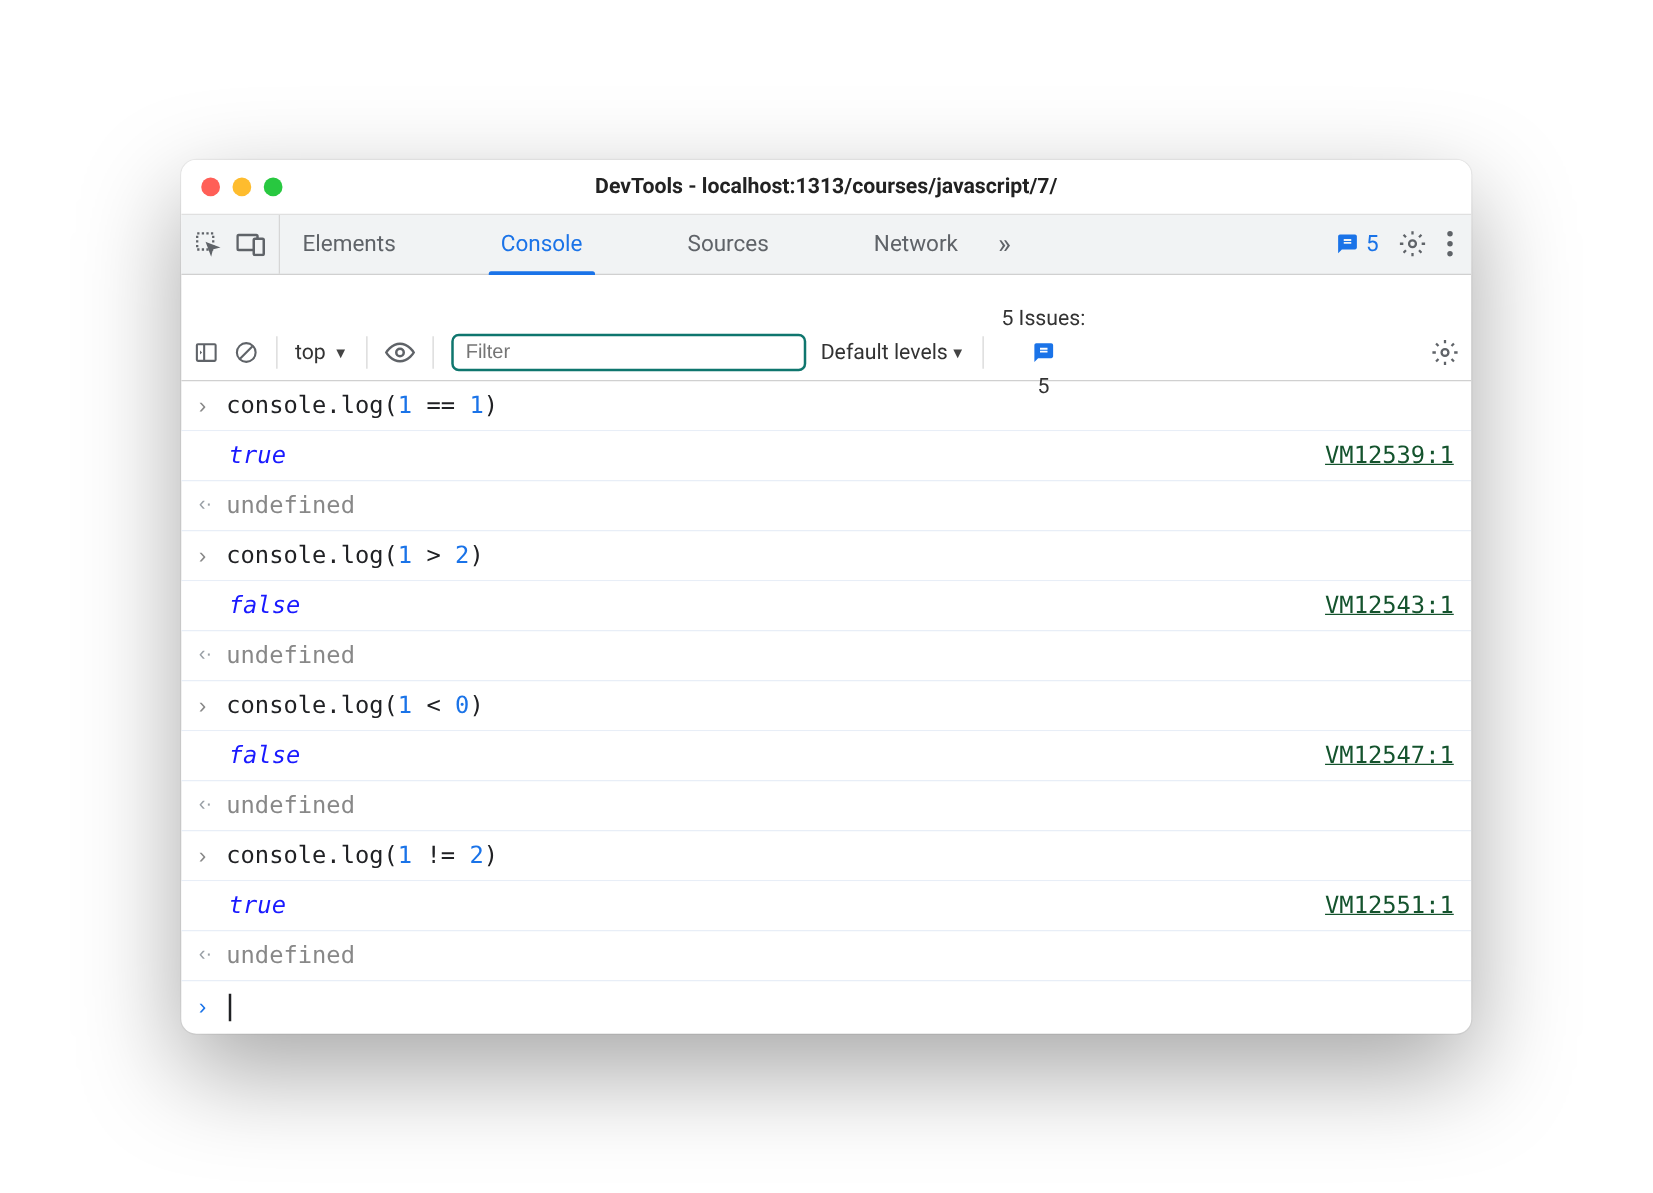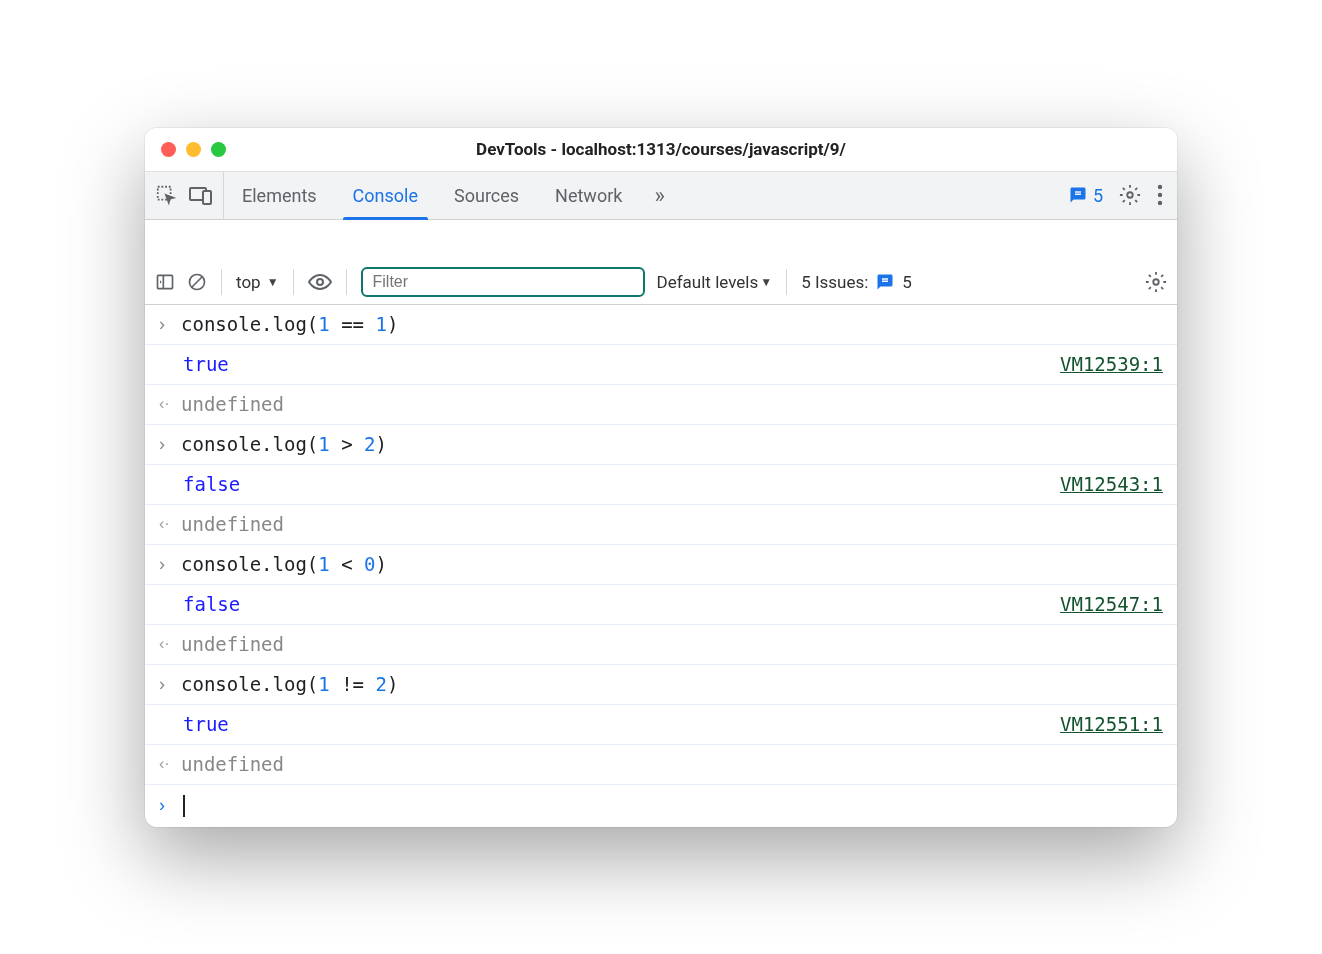--- a/index.html
+++ b/index.html
@@ -49,21 +49,21 @@
       align-items: stretch;
       font-size: 18px;
     }
     .tabbar-left {
       display: flex;
       align-items: center;
       padding: 0 10px;
       gap: 12px;
       border-right: 1px solid #d6d6d6;
     }
-    .tabs { display: flex; align-items: stretch; }
+    .tabs { display: flex; align-items: stretch; gap: 48px; }
     .tab {
       padding: 0 18px;
       display: flex;
       align-items: center;
       color: #5f6368;
       cursor: pointer;
       position: relative;
     }
     .tab.active { color: #1a73e8; }
     .tab.active::after {
@@ -96,21 +96,21 @@
       width: 284px;
       height: 30px;
       border: 2px solid #0f766e;
       border-radius: 6px;
       padding: 0 10px;
       font-size: 16px;
       color: #666;
       background: #fff;
     }
     .levels-dropdown { display: flex; align-items: center; gap: 2px; cursor: pointer; color: #333; }
-    .issues-label { color: #333; display: flex; align-items: center; gap: 8px; }
+    .issues-label { color: #333; display: flex; align-items: center; gap: 8px; flex-direction: column; }
     .subbar-right { margin-left: auto; display: flex; align-items: center; gap: 14px; }
     .console-body { font-family: Menlo, Consolas, monospace; font-size: 19px; }
     .row {
       display: flex;
       align-items: center;
       padding: 8px 14px;
       border-bottom: 1px solid #e8eef7;
       min-height: 40px;
     }
     .row.input-row { border-bottom: 1px solid #e8eef7; }
@@ -119,41 +119,41 @@
     .gutter {
       width: 22px;
       color: #888;
       flex-shrink: 0;
       font-family: -apple-system, sans-serif;
       font-size: 18px;
     }
     .gutter.input-arrow { color: #888; font-weight: 400; }
     .code { color: #202124; }
     .code .num { color: #1a73e8; }
-    .value-true, .value-false { color: #1a1aff; }
+    .value-true, .value-false { color: #1a1aff; font-style: italic; }
     .undefined { color: #888; }
     .source-link { margin-left: auto; color: #14532d; text-decoration: underline; cursor: pointer; }
     .return-arrow { color: #9aa0a6; font-family: -apple-system, sans-serif; font-size: 16px; width: 22px; flex-shrink: 0; }
     .prompt-row { display: flex; align-items: center; padding: 10px 14px; }
     .prompt-arrow { color: #1a73e8; font-size: 18px; width: 22px; font-family: -apple-system, sans-serif; }
     .cursor { width: 1.5px; height: 22px; background: #202124; margin-left: 2px; }
     svg { display: block; }
   </style>
 </head>
 <body>
 
 <div class="window">
 
   <div class="titlebar">
     <div class="traffic-lights">
       <div class="light close"></div>
       <div class="light min"></div>
       <div class="light max"></div>
     </div>
-    <div class="title">DevTools - localhost:1313/courses/javascript/9/</div>
+    <div class="title">DevTools - localhost:1313/courses/javascript/7/</div>
   </div>
 
   <div class="tabbar">
     <div class="tabbar-left">
       <span class="icon-btn">
         <svg width="22" height="22" viewBox="0 0 24 24" fill="none" stroke="#5f6368" stroke-width="2">
             <rect x="3" y="3" width="14" height="14" stroke-dasharray="2 2"></rect>
             <path d="M12 12 L20 15 L16 16 L15 20 Z" fill="#5f6368"></path>
           </svg>
       </span>

